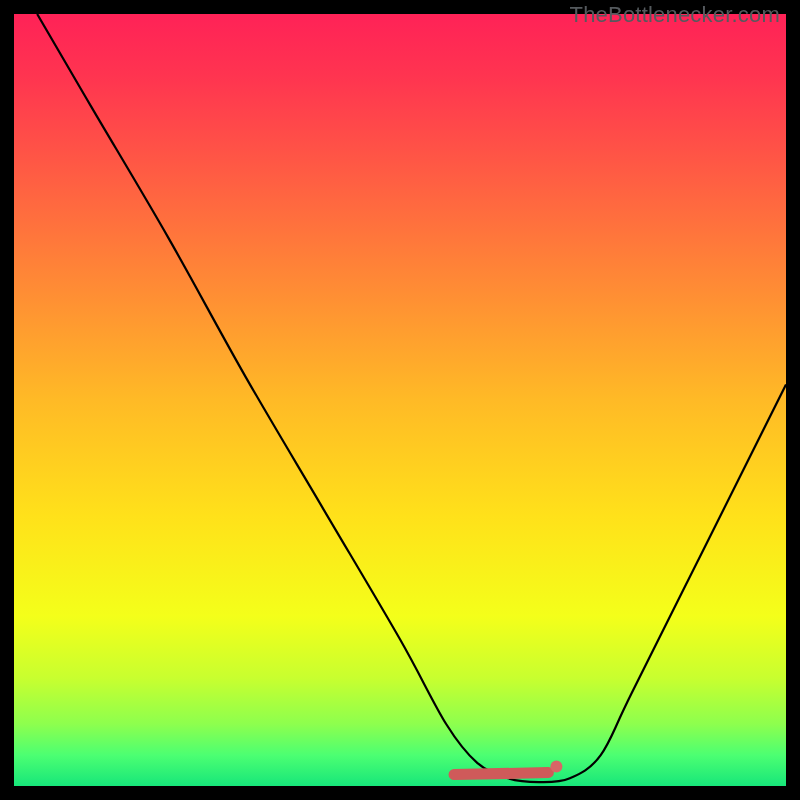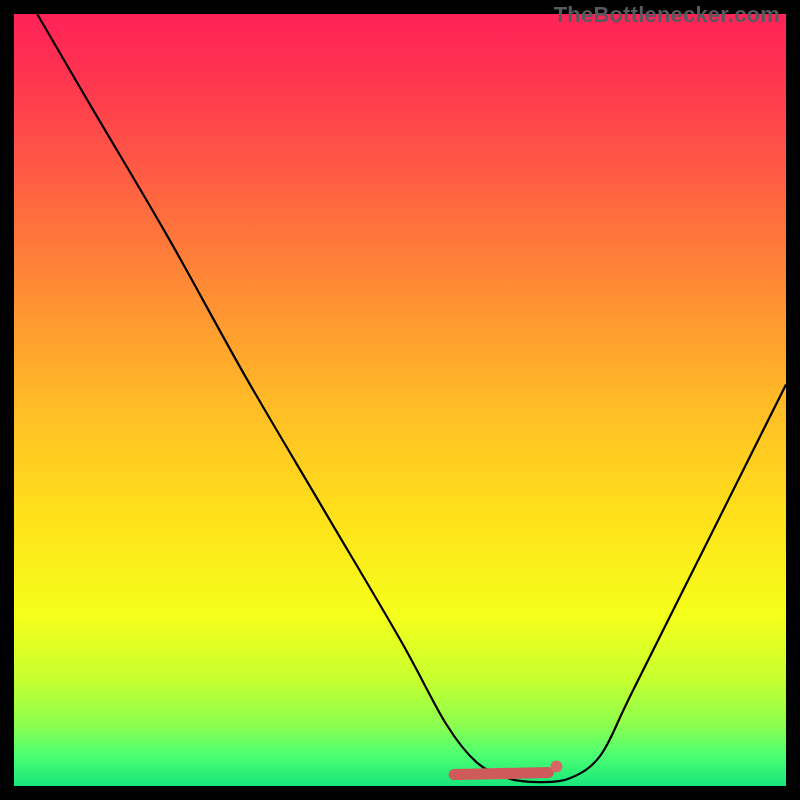--- a/index.html
+++ b/index.html
@@ -24,21 +24,21 @@
     left: 0;
     top: 0;
     width: 772px;
     height: 772px;
   }
   .watermark {
     position: absolute;
     top: 2px;
     right: 20px;
     font-size: 22px;
-    font-weight: 700;
+    font-weight: 400;
     color: #555a5e;
     letter-spacing: 0.2px;
     margin-left: 7px;
   }
 </style>
 </head>
 <body>
 
 <div class="frame">
   <svg class="plot" viewBox="0 0 772 772" preserveAspectRatio="none">

